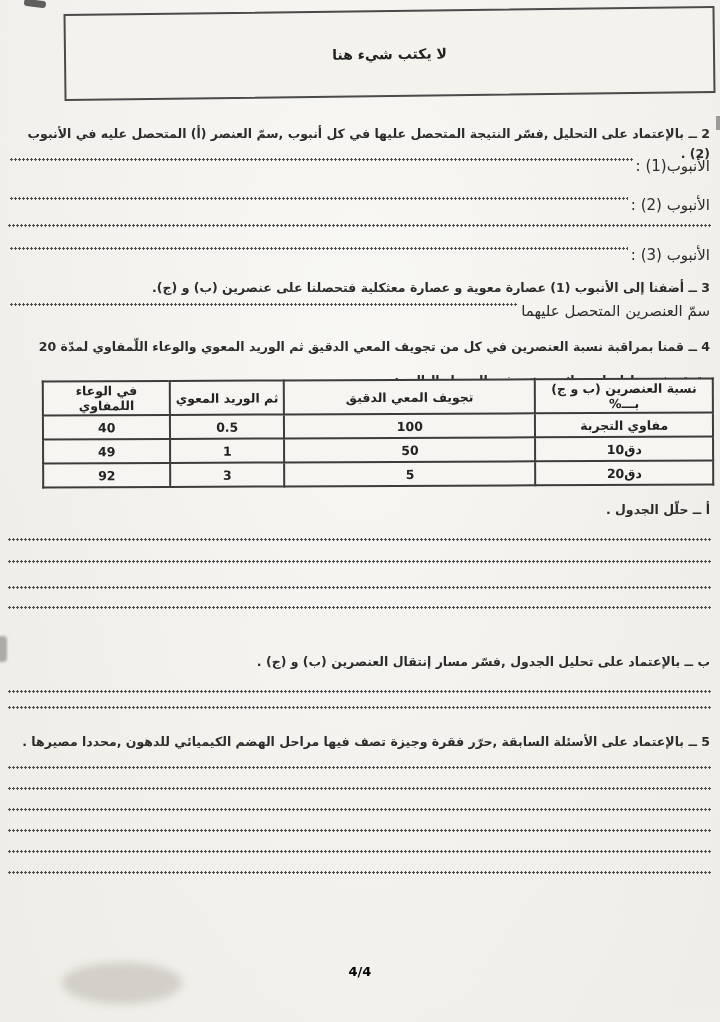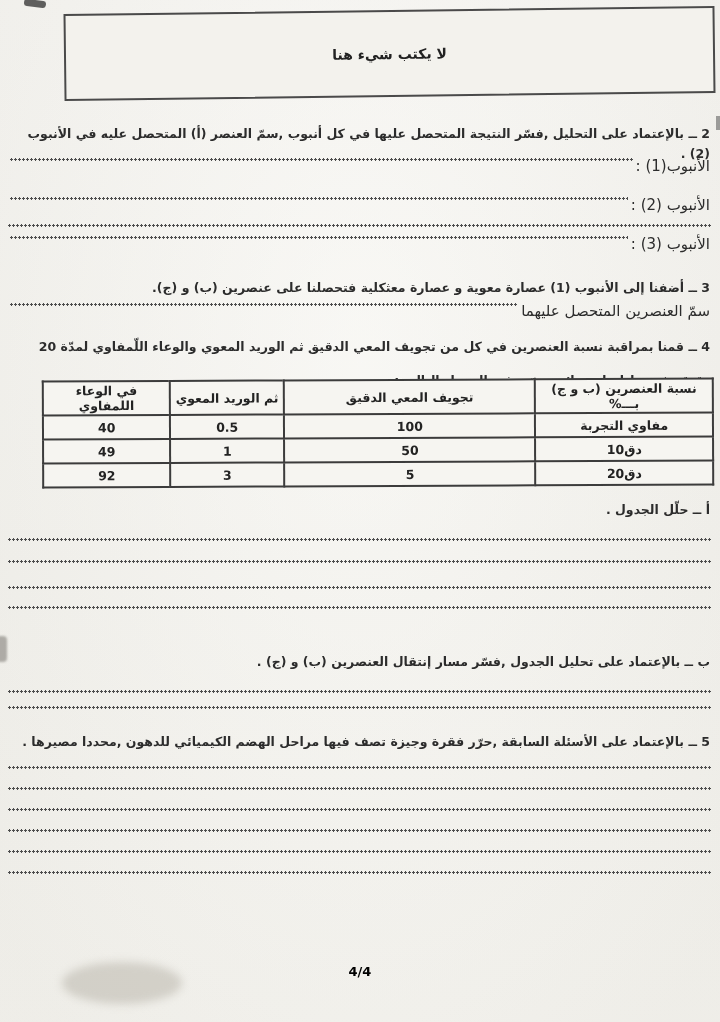--- a/index.html
+++ b/index.html
@@ -88,21 +88,21 @@
   <span class="dots"></span>
 </div>
 
 <div class="abs dotrow" style="top:190px;margin-top:7px;">
   <span class="lbl">الأنبوب (2) :</span>
   <span class="dots"></span>
 </div>
 
 <div class="dotline" style="top:224px;"></div>
 
-<div class="abs dotrow" style="top:236px;">
+<div class="abs dotrow" style="top:247px;">
   <span class="lbl">الأنبوب (3) :</span>
   <span class="dots"></span>
 </div>
 
 <div class="abs qtext" style="top:278px;">3 ــ أضفنا إلى الأنبوب (1) عصارة معوية و عصارة معثكلية فتحصلنا على عنصرين (ب) و (ج).</div>
 
 <div class="abs dotrow" style="top:303px;">
   <span class="lbl">سمّ العنصرين المتحصل عليهما</span>
   <span class="dots"></span>
 </div>

